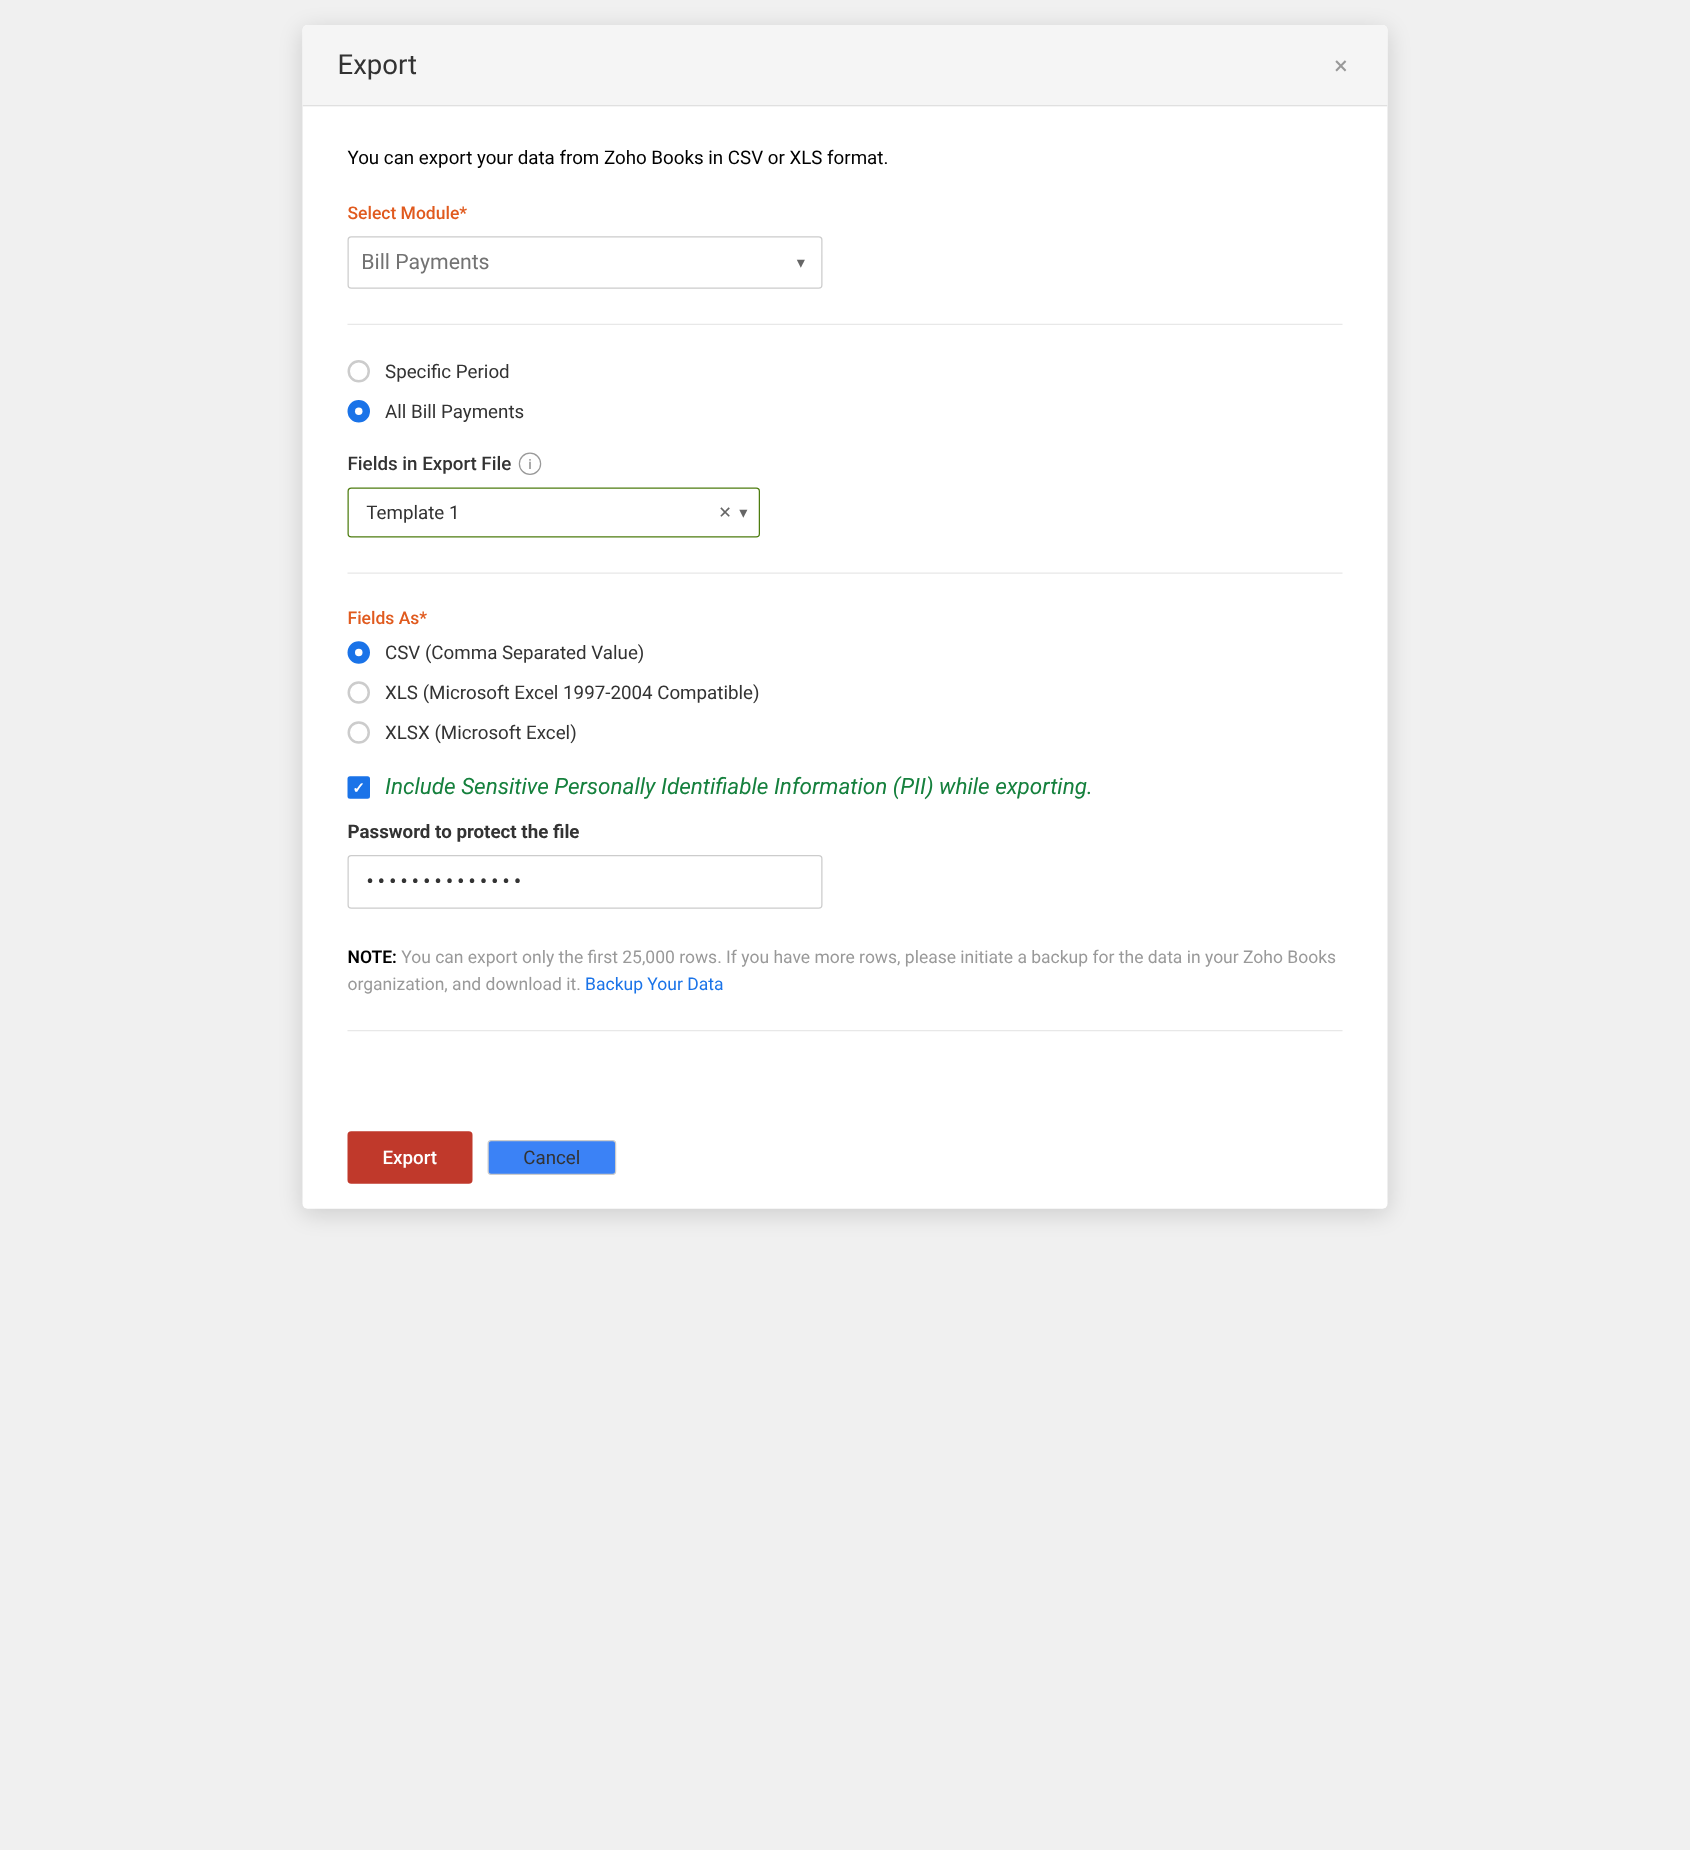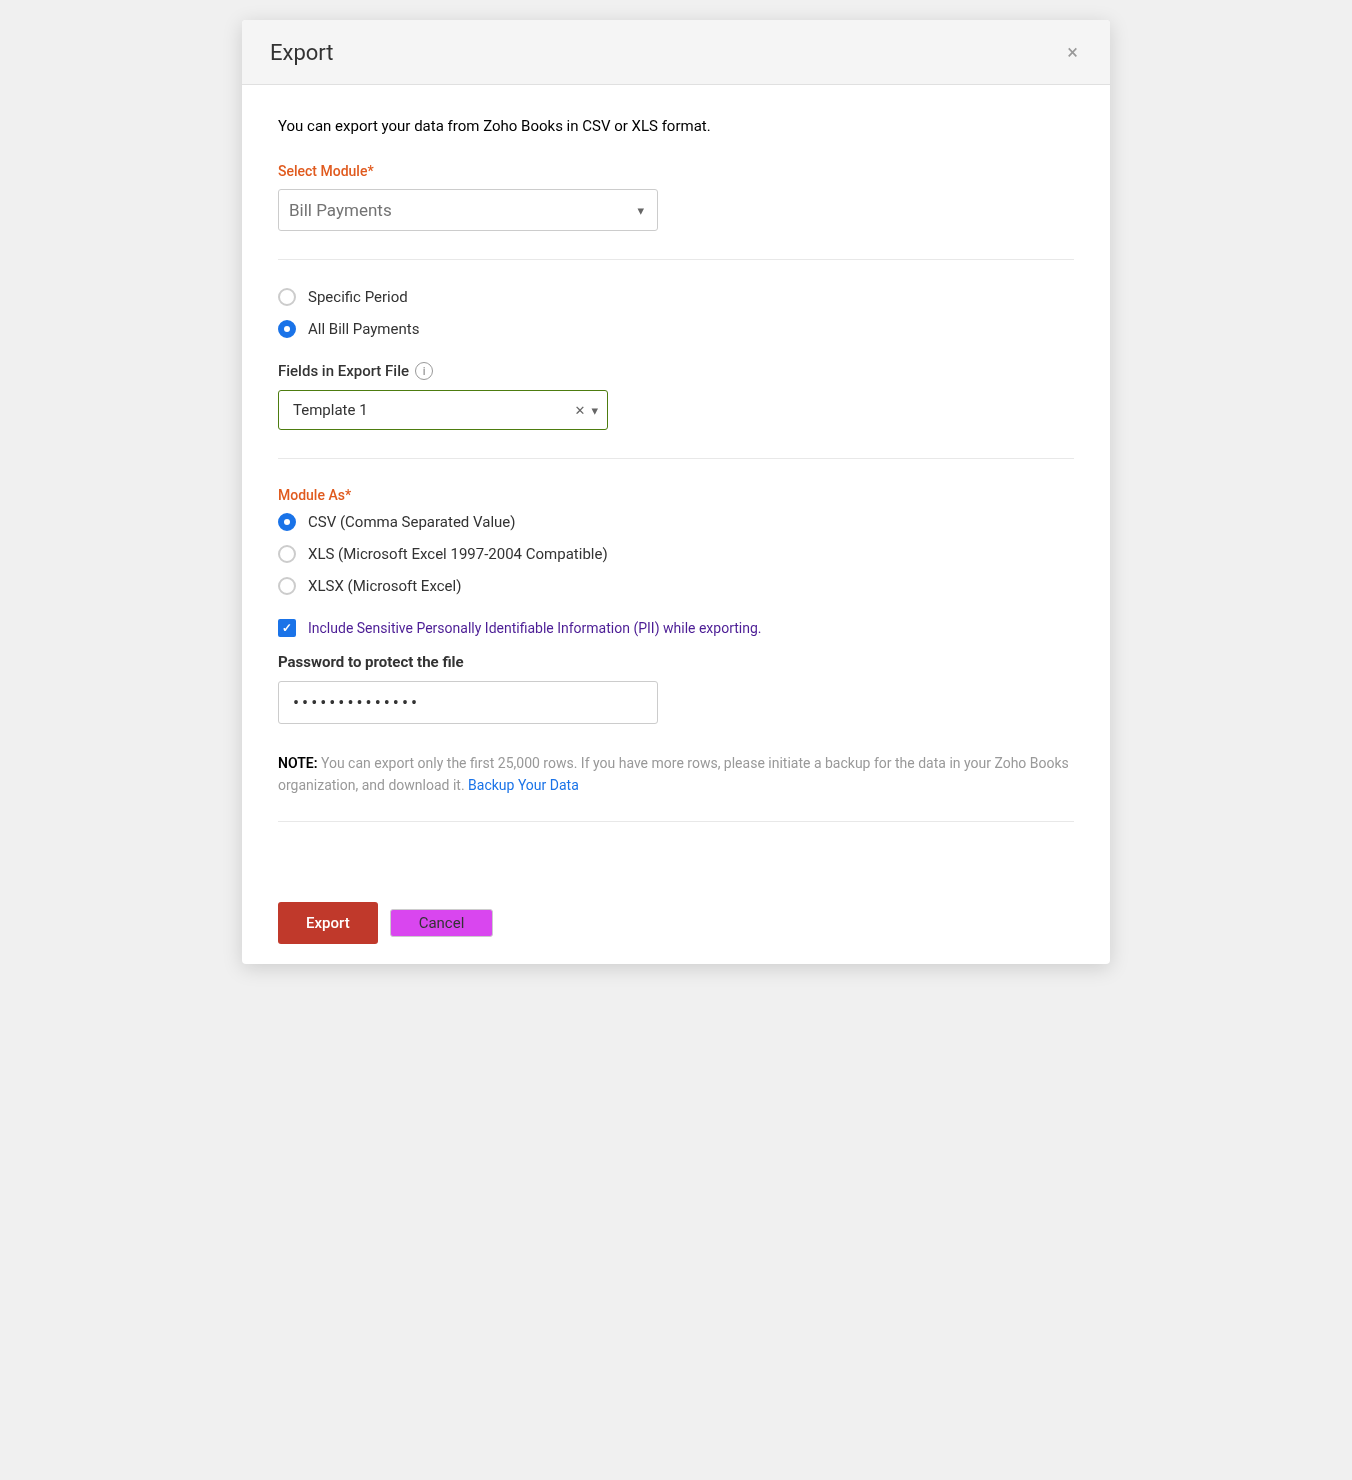--- a/index.html
+++ b/index.html
@@ -233,22 +233,23 @@
       position: absolute;
       color: #fff;
       font-size: 12px;
       font-weight: bold;
       top: 50%;
       left: 50%;
       transform: translate(-50%, -50%);
     }
 
     .checkbox-label {
-      font-size: 14px;
-      color: #4c1d95;
+      font-size: 18px;
+      color: #15803d;
+      font-style: italic;
     }
 
     .password-section {
       margin-bottom: 28px;
     }
 
     .password-label {
       font-size: 15px;
       color: #333;
       font-weight: 700;
@@ -299,21 +300,21 @@
       color: #fff;
       border: none;
       padding: 12px 28px;
       border-radius: 3px;
       font-size: 15px;
       font-weight: 500;
       cursor: pointer;
     }
 
     .btn-cancel {
-      background: #d946ef;
+      background: #3b82f6;
       color: #333;
       border: 1px solid #ccc;
       padding: 4px 28px;
       border-radius: 3px;
       font-size: 15px;
       cursor: pointer;
     }
   </style>
 </head>
 <body>
@@ -369,21 +370,21 @@
         <span class="template-select-icons">
           <span>✕</span>
           <span>▾</span>
         </span>
       </div>
     </div>
 
     <hr class="divider">
 
     <div class="export-as-section">
-      <div class="section-label">Module As*</div>
+      <div class="section-label">Fields As*</div>
       <div class="radio-group">
         <label class="radio-item">
           <input type="radio" name="export_format" checked="" style="">
           <span class="radio-label">CSV (Comma Separated Value)</span>
         </label>
         <label class="radio-item">
           <input type="radio" name="export_format" style="">
           <span class="radio-label">XLS (Microsoft Excel 1997-2004 Compatible)</span>
         </label>
         <label class="radio-item">

